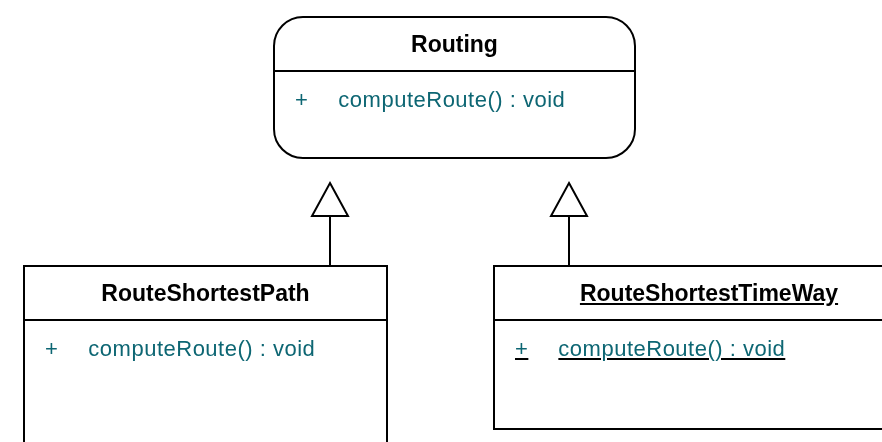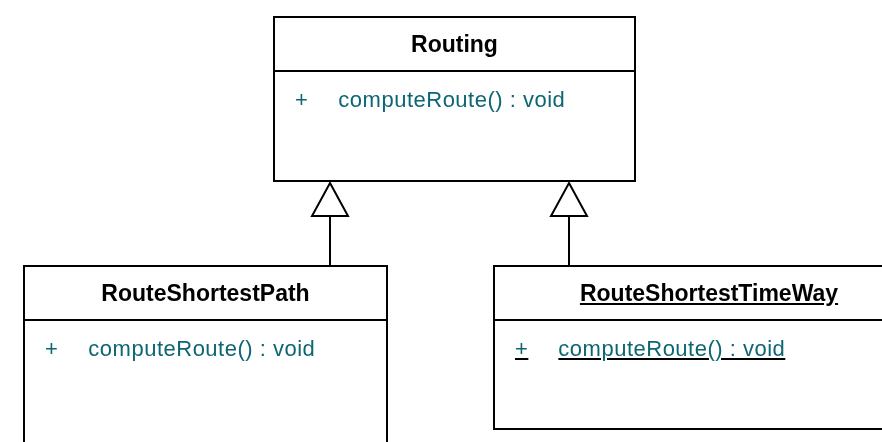--- a/index.html
+++ b/index.html
@@ -44,21 +44,21 @@
     color: #0d6673;
     white-space: nowrap;
   }
   .connector-layer {
     position: absolute;
     left: 0;
     top: 0;
     pointer-events: none;
   }
   
-  #box-routing   { left: 273px; top: 16px;  width: 363px; height: 166px; }
+  #box-routing   { left: 273px; top: 16px;  width: 363px; height: 143px; border-radius: 30px; }
   #box-shortest  { left: 23px;  top: 265px; width: 365px; height: 197px; }
   #box-timeway   { left: 493px; top: 265px; width: 432px; height: 165px; text-decoration: underline; }
 </style>
 </head>
 <body>
 
 <div class="canvas">
 
   <svg class="connector-layer" width="882" height="442" viewBox="0 0 882 442">
     <g>

